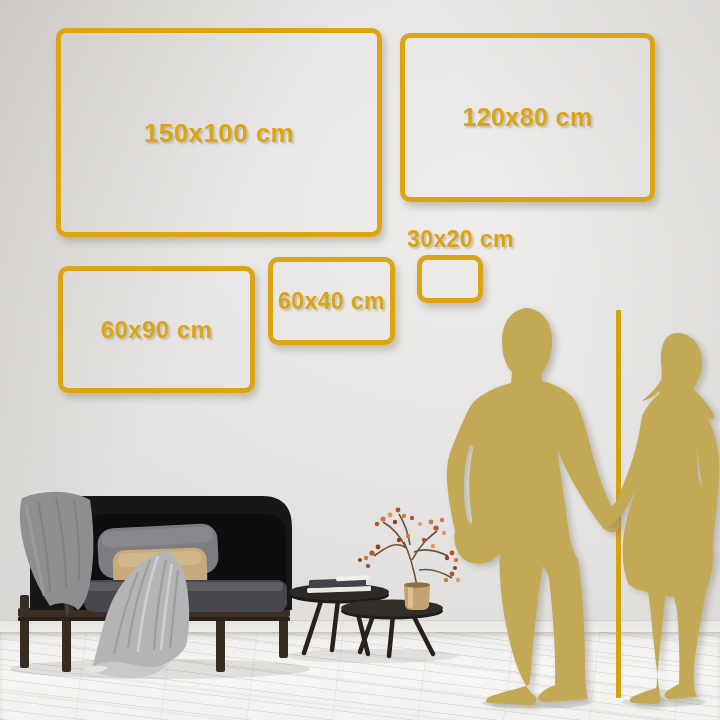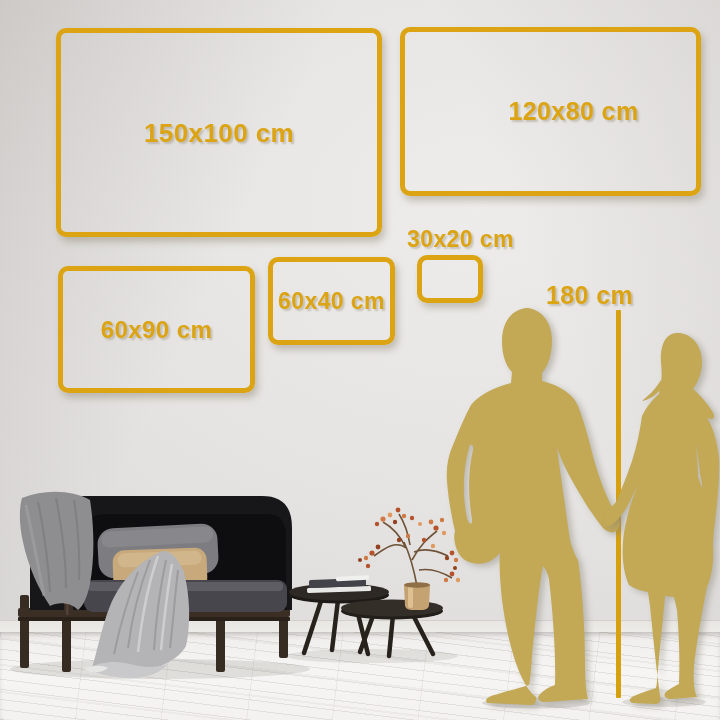--- a/index.html
+++ b/index.html
@@ -41,21 +41,21 @@
     position:absolute;border:5px solid var(--frame-gold);border-radius:10px;
     box-shadow:3px 5px 7px rgba(120,108,85,0.35);
     display:flex;align-items:center;justify-content:center;
   }
   .size-frame .size-label{
     color:var(--frame-gold);font-weight:700;letter-spacing:.4px;line-height:1;
     text-shadow:2px 2px 2px rgba(130,116,88,0.35);
   }
   .f1{left:56px;top:28px;width:316px;height:199px;}
   .f1 .size-label{font-size:26px;}
-  .f2{left:400px;top:27px;width:245px;height:159px;padding-left:46px;}
+  .f2{left:400px;top:33px;width:245px;height:159px;}
   .f2 .size-label{font-size:25px;}
   .f3{left:58px;top:266px;width:187px;height:117px;}
   .f3 .size-label{font-size:24px;}
   .f4{left:268px;top:257px;width:117px;height:78px;}
   .f4 .size-label{font-size:23px;}
   .f5{left:417px;top:255px;width:56px;height:38px;}
   .floating-label{
     position:absolute;color:var(--frame-gold);font-weight:700;letter-spacing:.4px;
     text-align:left;line-height:1;text-shadow:2px 2px 2px rgba(130,116,88,0.35);
   }
@@ -80,21 +80,20 @@
     <span class="size-label">120x80 cm</span>
   </div>
   <div class="size-frame f3">
     <span class="size-label">60x90 cm</span>
   </div>
   <div class="size-frame f4">
     <span class="size-label">60x40 cm</span>
   </div>
   <div class="size-frame f5"></div>
   <div class="floating-label label-30">30x20 cm</div>
-  <div class="floating-label label-180">180 cm</div>
 
   <svg class="scene" viewBox="0 0 720 720">
 
     <g>
       <ellipse cx="160" cy="669" rx="150" ry="10" fill="rgba(60,55,48,0.12)"></ellipse>
       <ellipse cx="372" cy="656" rx="86" ry="7" fill="rgba(60,55,48,0.10)"></ellipse>
       <ellipse cx="536" cy="703" rx="54" ry="5.5" fill="rgba(60,55,48,0.14)"></ellipse>
       <ellipse cx="664" cy="702" rx="42" ry="5" fill="rgba(60,55,48,0.13)"></ellipse>
     </g>
 

